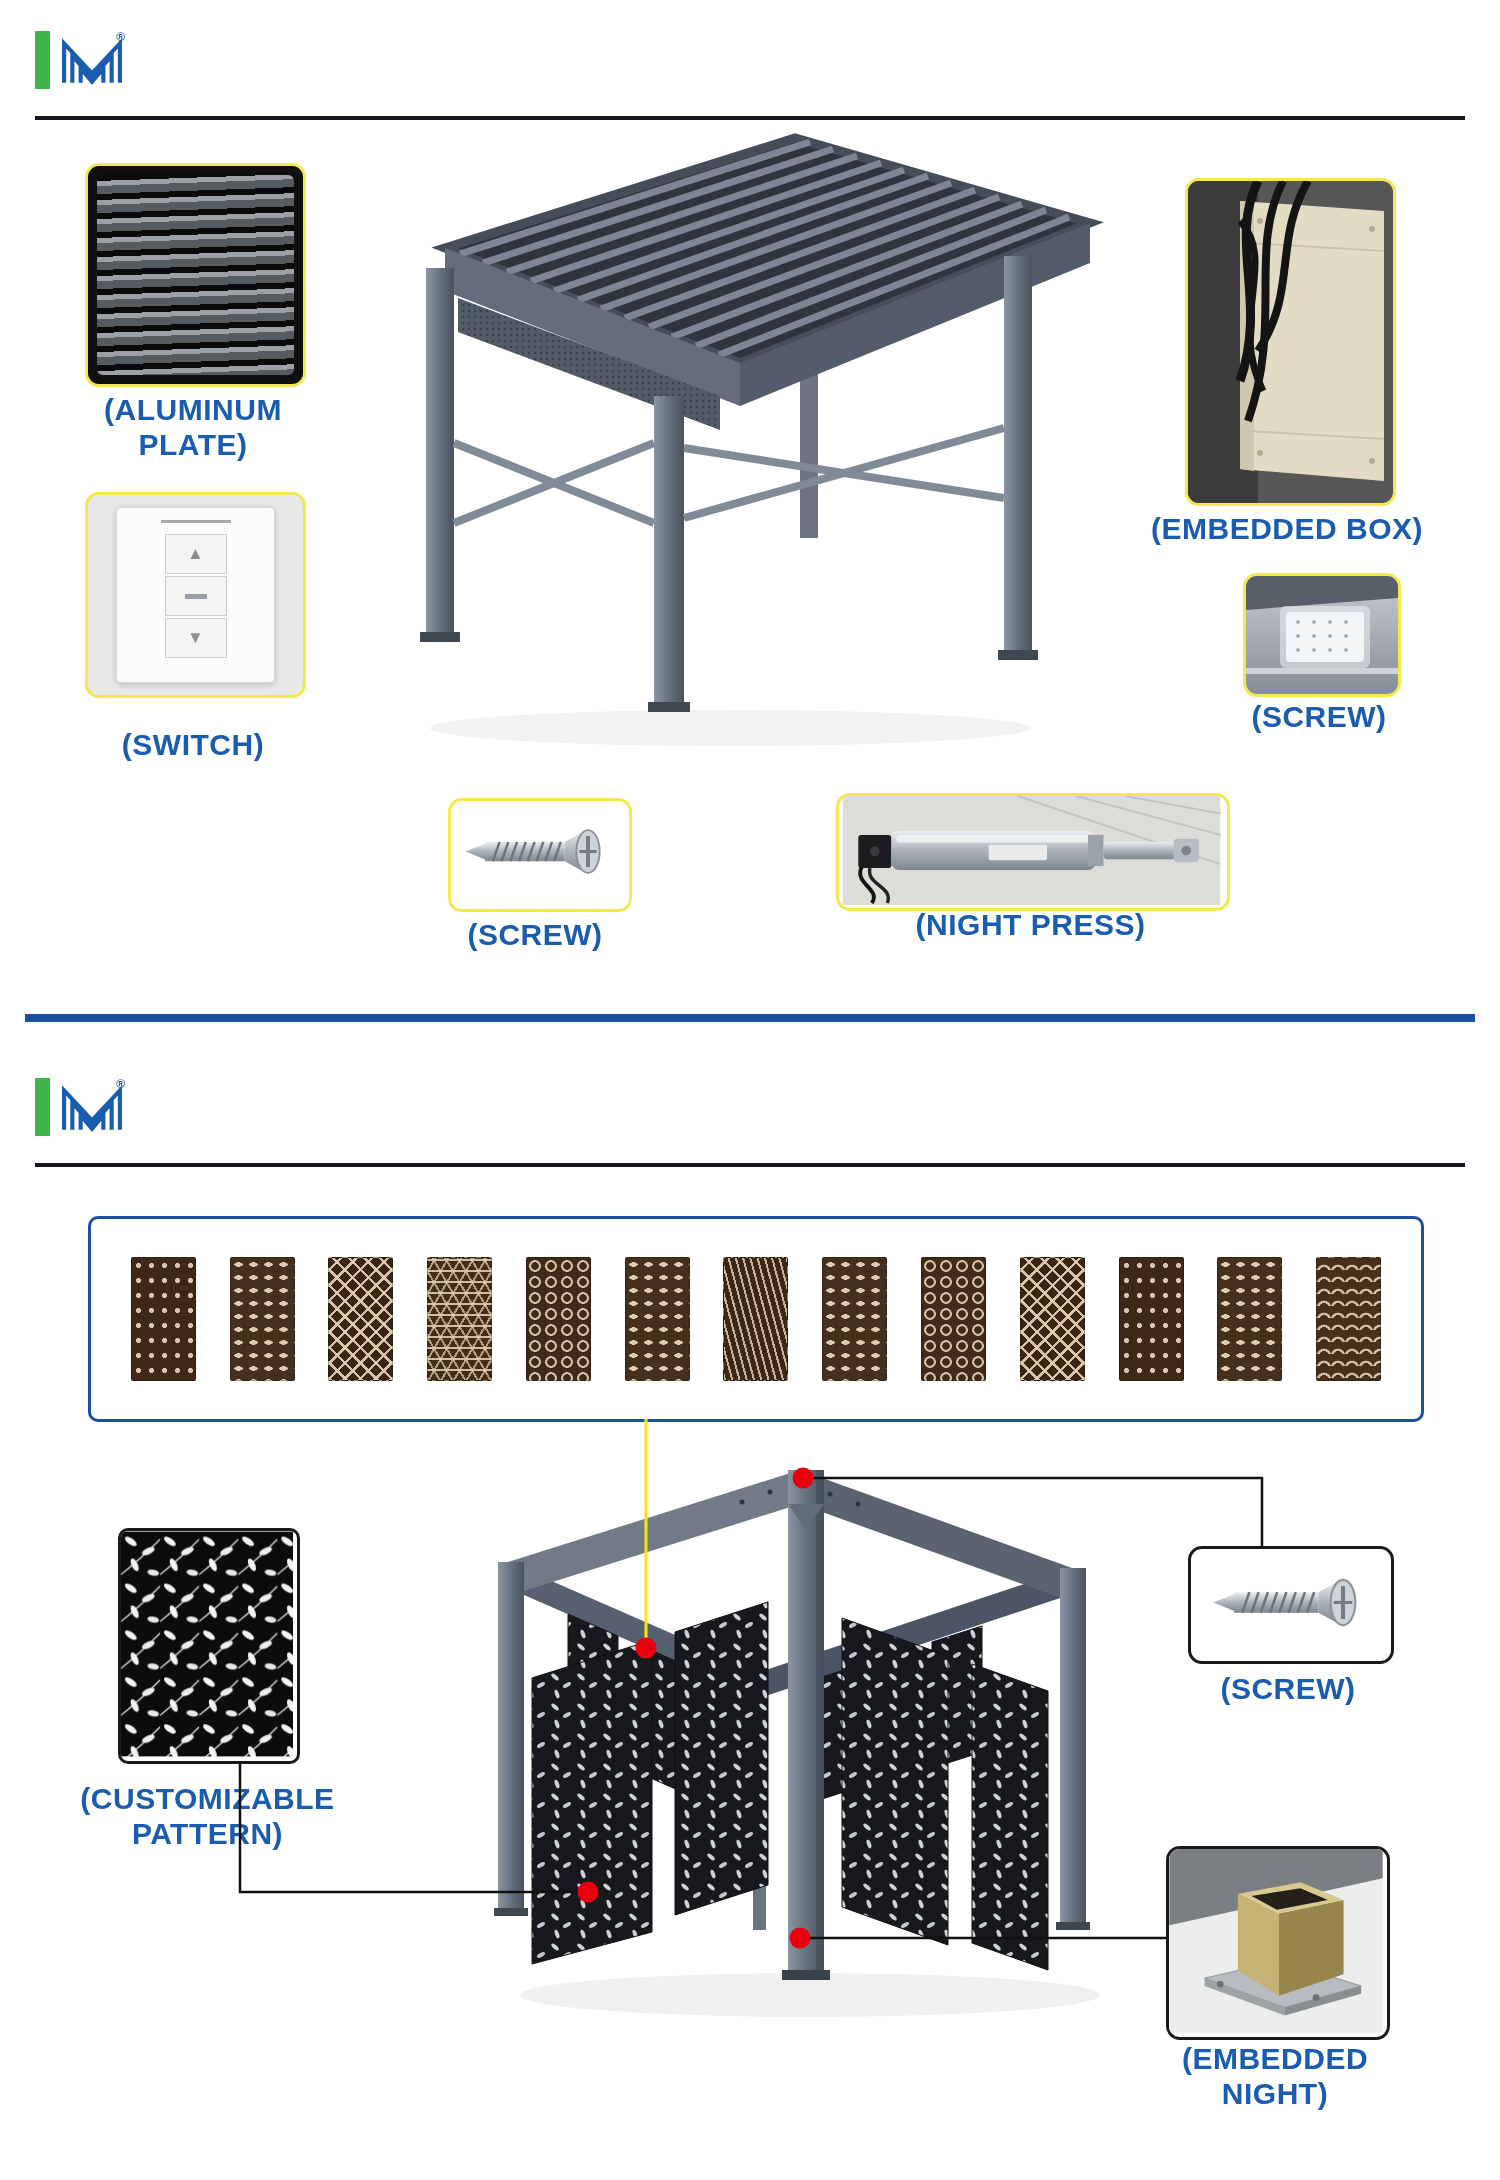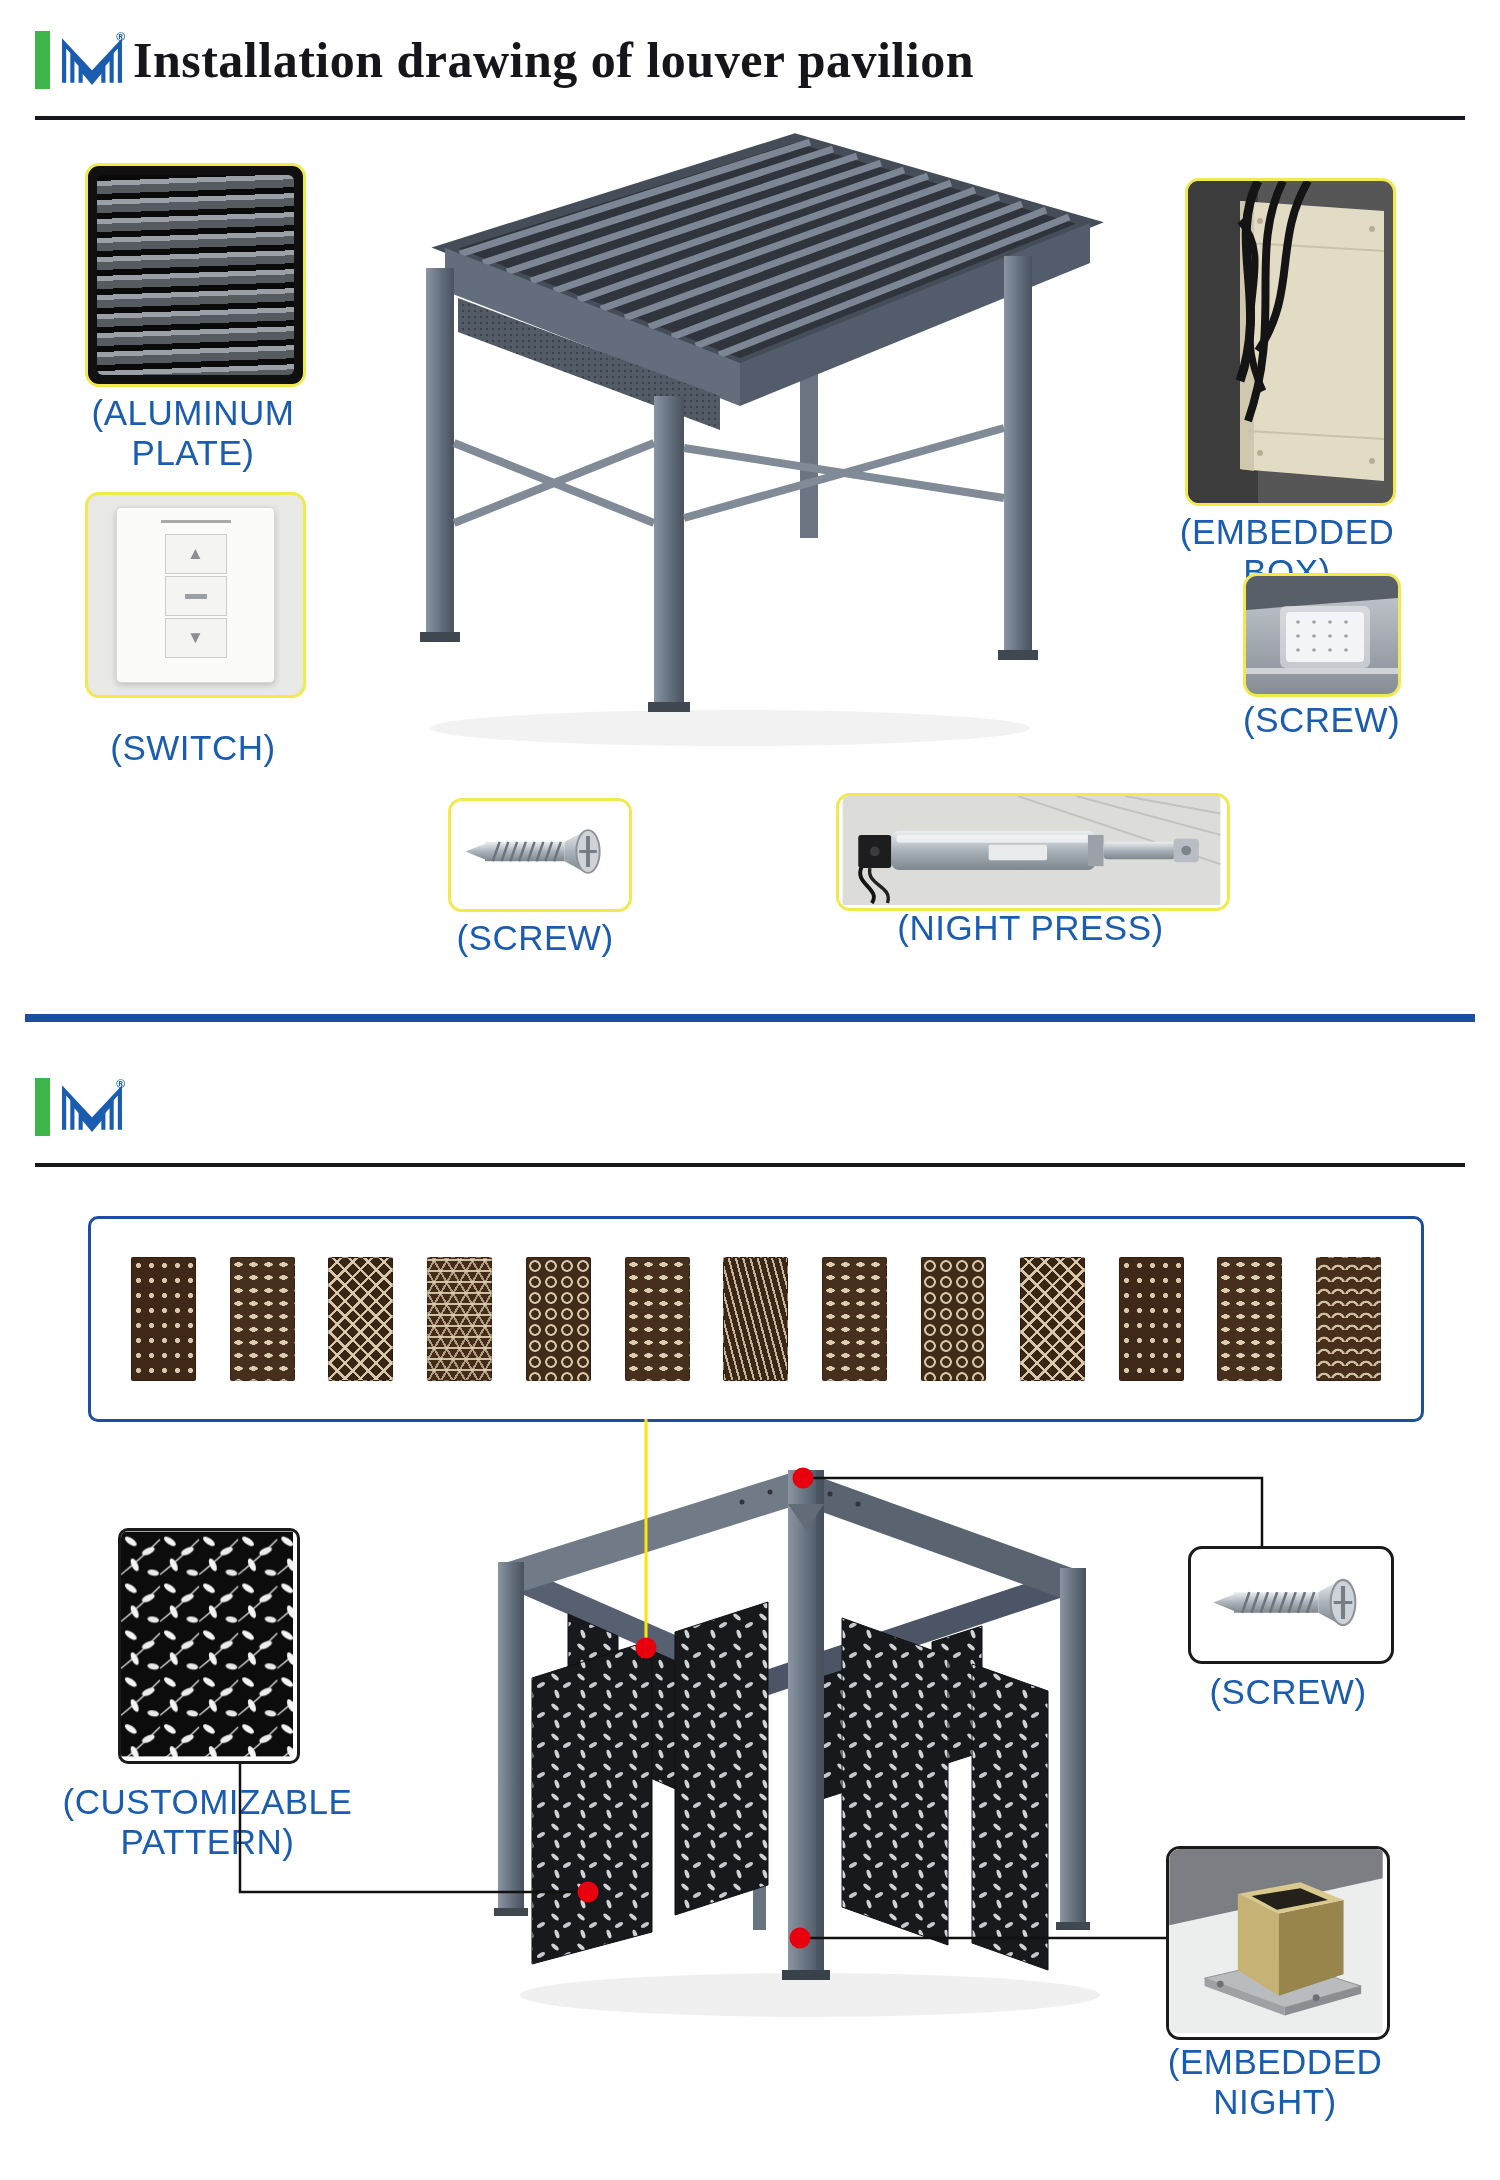--- a/index.html
+++ b/index.html
@@ -9,21 +9,21 @@
   
   .hdr{position:absolute;left:35px;display:flex;align-items:center;height:64px;}
   .greenbar{width:15px;height:58px;background:#3db54a;margin-right:11px;flex:none;}
   .logo{position:relative;width:62px;height:52px;margin-right:10px;flex:none;}
   .logo .reg{position:absolute;top:-4px;right:-2px;font-size:12px;color:#1a5cb0;font-weight:bold;}
   .title{margin:0;font-family:"Liberation Serif",serif;font-weight:700;font-size:50px;
          color:#15151a;letter-spacing:.5px;white-space:nowrap;}
   .rule{position:absolute;left:35px;width:1430px;height:4px;background:#16161e;}
   .divider{position:absolute;left:25px;width:1450px;height:8px;background:#1c4fa1;}
   
-  .label{position:absolute;font-weight:normal;font-size:35px;line-height:1.15;color:#1a5cb0;
+  .label{position:absolute;font-weight:bold;font-size:30px;line-height:1.15;color:#1a5cb0;
          text-align:center;letter-spacing:.5px;}
   
   .yellow-box{position:absolute;border:3px solid #f2e94e;border-radius:14px;overflow:hidden;background:#fff;}
   .dark-box{position:absolute;border:3px solid #1a1a1a;border-radius:14px;overflow:hidden;background:#fff;}
   .blue-box{position:absolute;border:3px solid #1c4fa1;border-radius:10px;background:#fff;
             display:flex;align-items:center;justify-content:space-evenly;padding:0 6px;}
   
   .louvers{position:absolute;inset:9px;border-radius:6px;
     background:repeating-linear-gradient(178deg,#0a0a0a 0 6px,#9aa0a6 6px 11px,#565b60 11px 19px);}
   
@@ -88,21 +88,20 @@
 <div class="hdr" style="top:28px">
   <div class="greenbar"></div>
   <div class="logo">
     <svg viewBox="0 0 60 50" width="62" height="52">
       <path d="M3 47 L3 9 L30 38 L57 9 L57 47" fill="none" stroke="#1a5cb0" stroke-width="4"></path>
       <path d="M11 47 L11 21 L30 42 L49 21 L49 47" fill="none" stroke="#1a5cb0" stroke-width="4"></path>
       <path d="M19 47 L19 33 L30 46 L41 33 L41 47" fill="none" stroke="#1a5cb0" stroke-width="4"></path>
     </svg>
     <span class="reg">®</span>
   </div>
-  <h1 class="title">Installation drawing of louver pavilion</h1>
 </div>
 <div class="rule" style="top:116px"></div>
 
 <div class="yellow-box" style="left:85px;top:163px;width:215px;height:218px;background:#101010;">
   <div class="louvers"></div>
 </div>
 <div class="label" style="left:88px;top:393px;width:210px;">(ALUMINUM PLATE)</div>
 
 <div class="yellow-box" style="left:85px;top:492px;width:215px;height:200px;background:#e8e8e6;">
   <div class="sw-plate">

